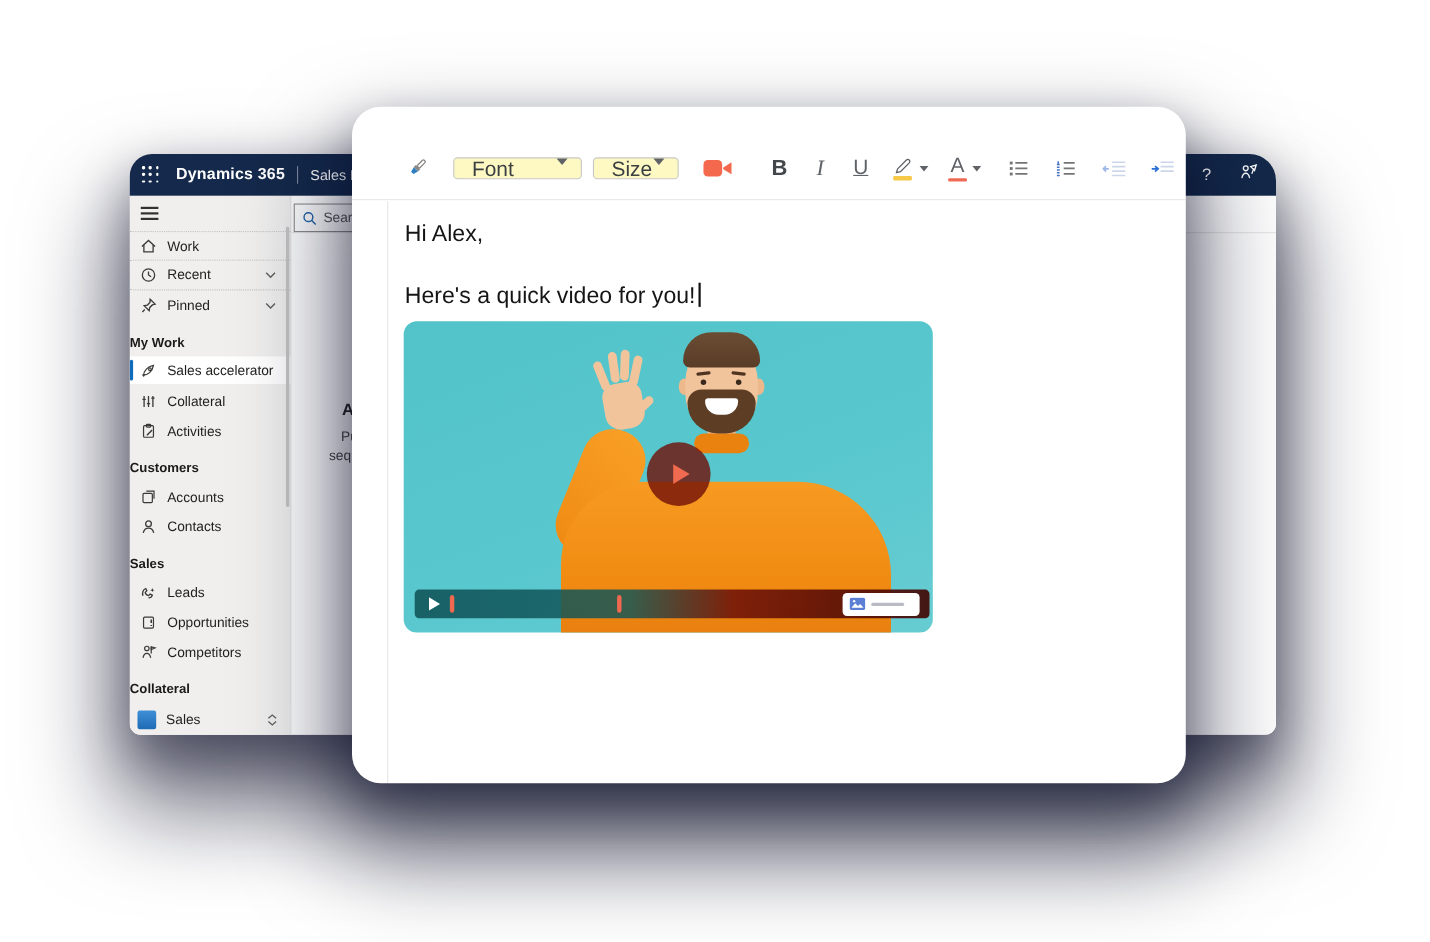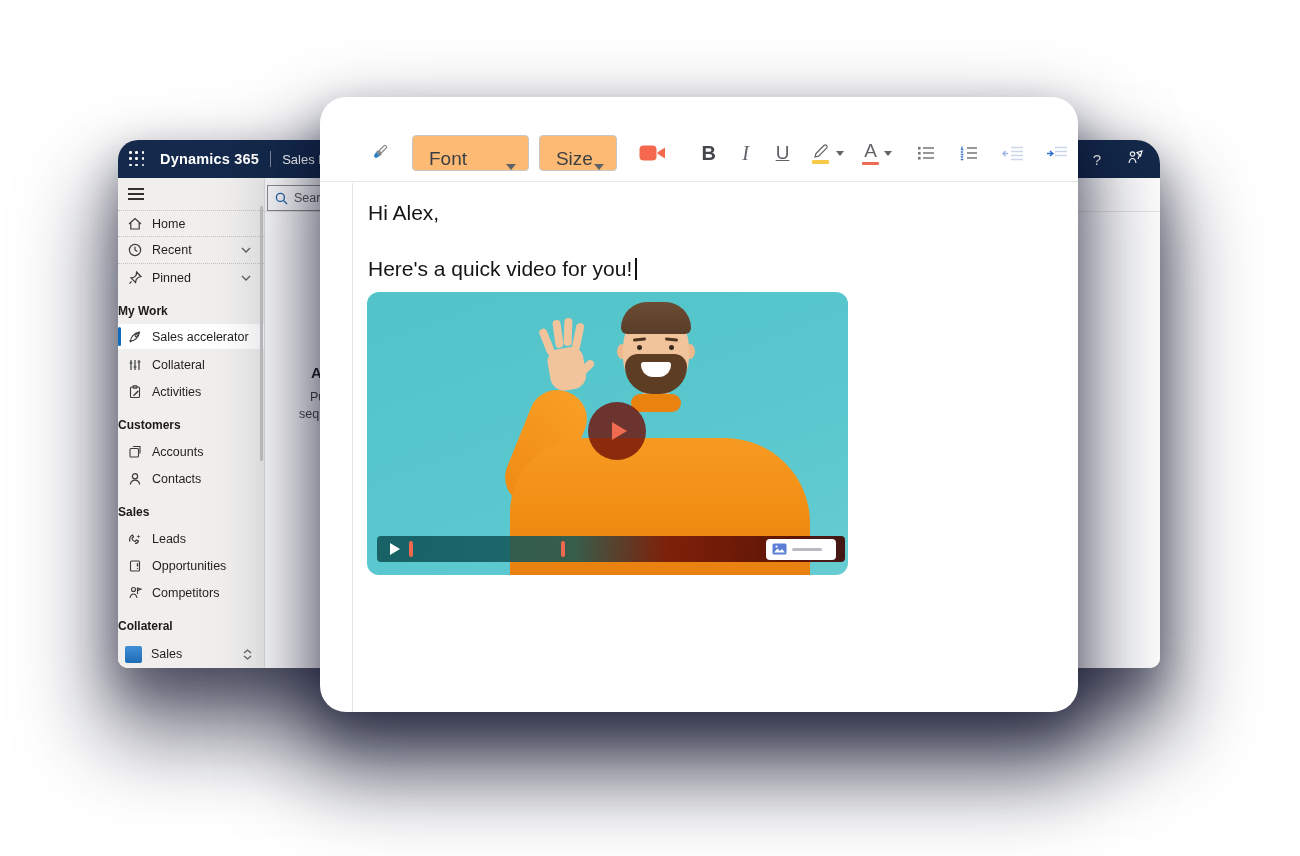--- a/index.html
+++ b/index.html
@@ -55,21 +55,21 @@
   .peek.s { font-size:12.5px; color:#484644; }
 
   
   .card {
     position:absolute; left:320px; top:97px; width:758px; height:615px;
     background:#fff; border-radius:26px; overflow:hidden;
     box-shadow: 0 50px 85px 15px rgba(8,11,36,.55), 0 18px 40px rgba(8,11,36,.32);
   }
   .toolbar { position:relative; height:85px; border-bottom:1px solid #e6e6e6; display:flex; align-items:center; padding:28px 10px 0 48px; }
   .tbtn { display:flex; align-items:center; justify-content:center; background:none; border:none; cursor:pointer; padding:0; }
-  .drop { height:36px; border:1px solid #c7c7c7; border-radius:4px; background:#fdba74; display:flex; align-items:flex-end; justify-content:space-between; padding:0 12px 0 16px; font-size:19px; color:#3c4043; }
+  .drop { height:20px; border:1px solid #c7c7c7; border-radius:4px; background:#fef9c3; display:flex; align-items:flex-start; justify-content:space-between; padding:0 12px 0 16px; font-size:19px; color:#3c4043; }
   .drop.font { width:138px; margin-left:22px; }
   .drop.size { width:90px; margin-left:10px; }
   .caret { width:0; height:0; border-left:5px solid transparent; border-right:5px solid transparent; border-top:6px solid #5f6368; }
   .caret.sm { border-left-width:4px; border-right-width:4px; border-top-width:5px; margin-left:5px; }
   .t-b { font-size:20px; font-weight:700; color:#43464a; margin-left:32px; width:26px; }
   .t-i { font-size:20px; font-style:italic; font-family:"Liberation Serif", serif; color:#5f6368; margin-left:16px; width:26px; }
   .t-u { font-size:19px; text-decoration:underline; color:#5f6368; margin-left:16px; width:26px; }
   .t-a { display:flex; flex-direction:column; align-items:center; line-height:1; }
   .t-a .letter { font-size:19px; color:#5f6368; }
   .t-a .bar { width:17px; height:3.5px; border-radius:1px; margin-top:2px; }
@@ -162,21 +162,21 @@
             <i></i>
             <i></i>
             <i></i>
           </div>
 
         <div class="srow dot-top dot-bot">
           <svg width="16" height="16" viewBox="0 0 16 16" fill="none" stroke="#3b3a39" stroke-width="1.2">
               <path d="M2 8 8 2.6 14 8"></path>
               <path d="M3.8 6.8V13h8.4V6.8"></path>
             </svg>
-          <span>Home</span>
+          <span>Work</span>
         </div>
         <div class="srow dot-bot">
           <svg width="16" height="16" viewBox="0 0 16 16" fill="none" stroke="#3b3a39" stroke-width="1.2">
               <circle cx="8" cy="8" r="5.6"></circle>
               <path d="M8 4.8V8l2.4 1.6"></path>
             </svg>
           <span>Recent</span>
           <svg class="chev" width="10" height="6" viewBox="0 0 10 6" fill="none" stroke="#605e5c" stroke-width="1.3">
               <path d="M1 1l4 4 4-4"></path>
             </svg>

